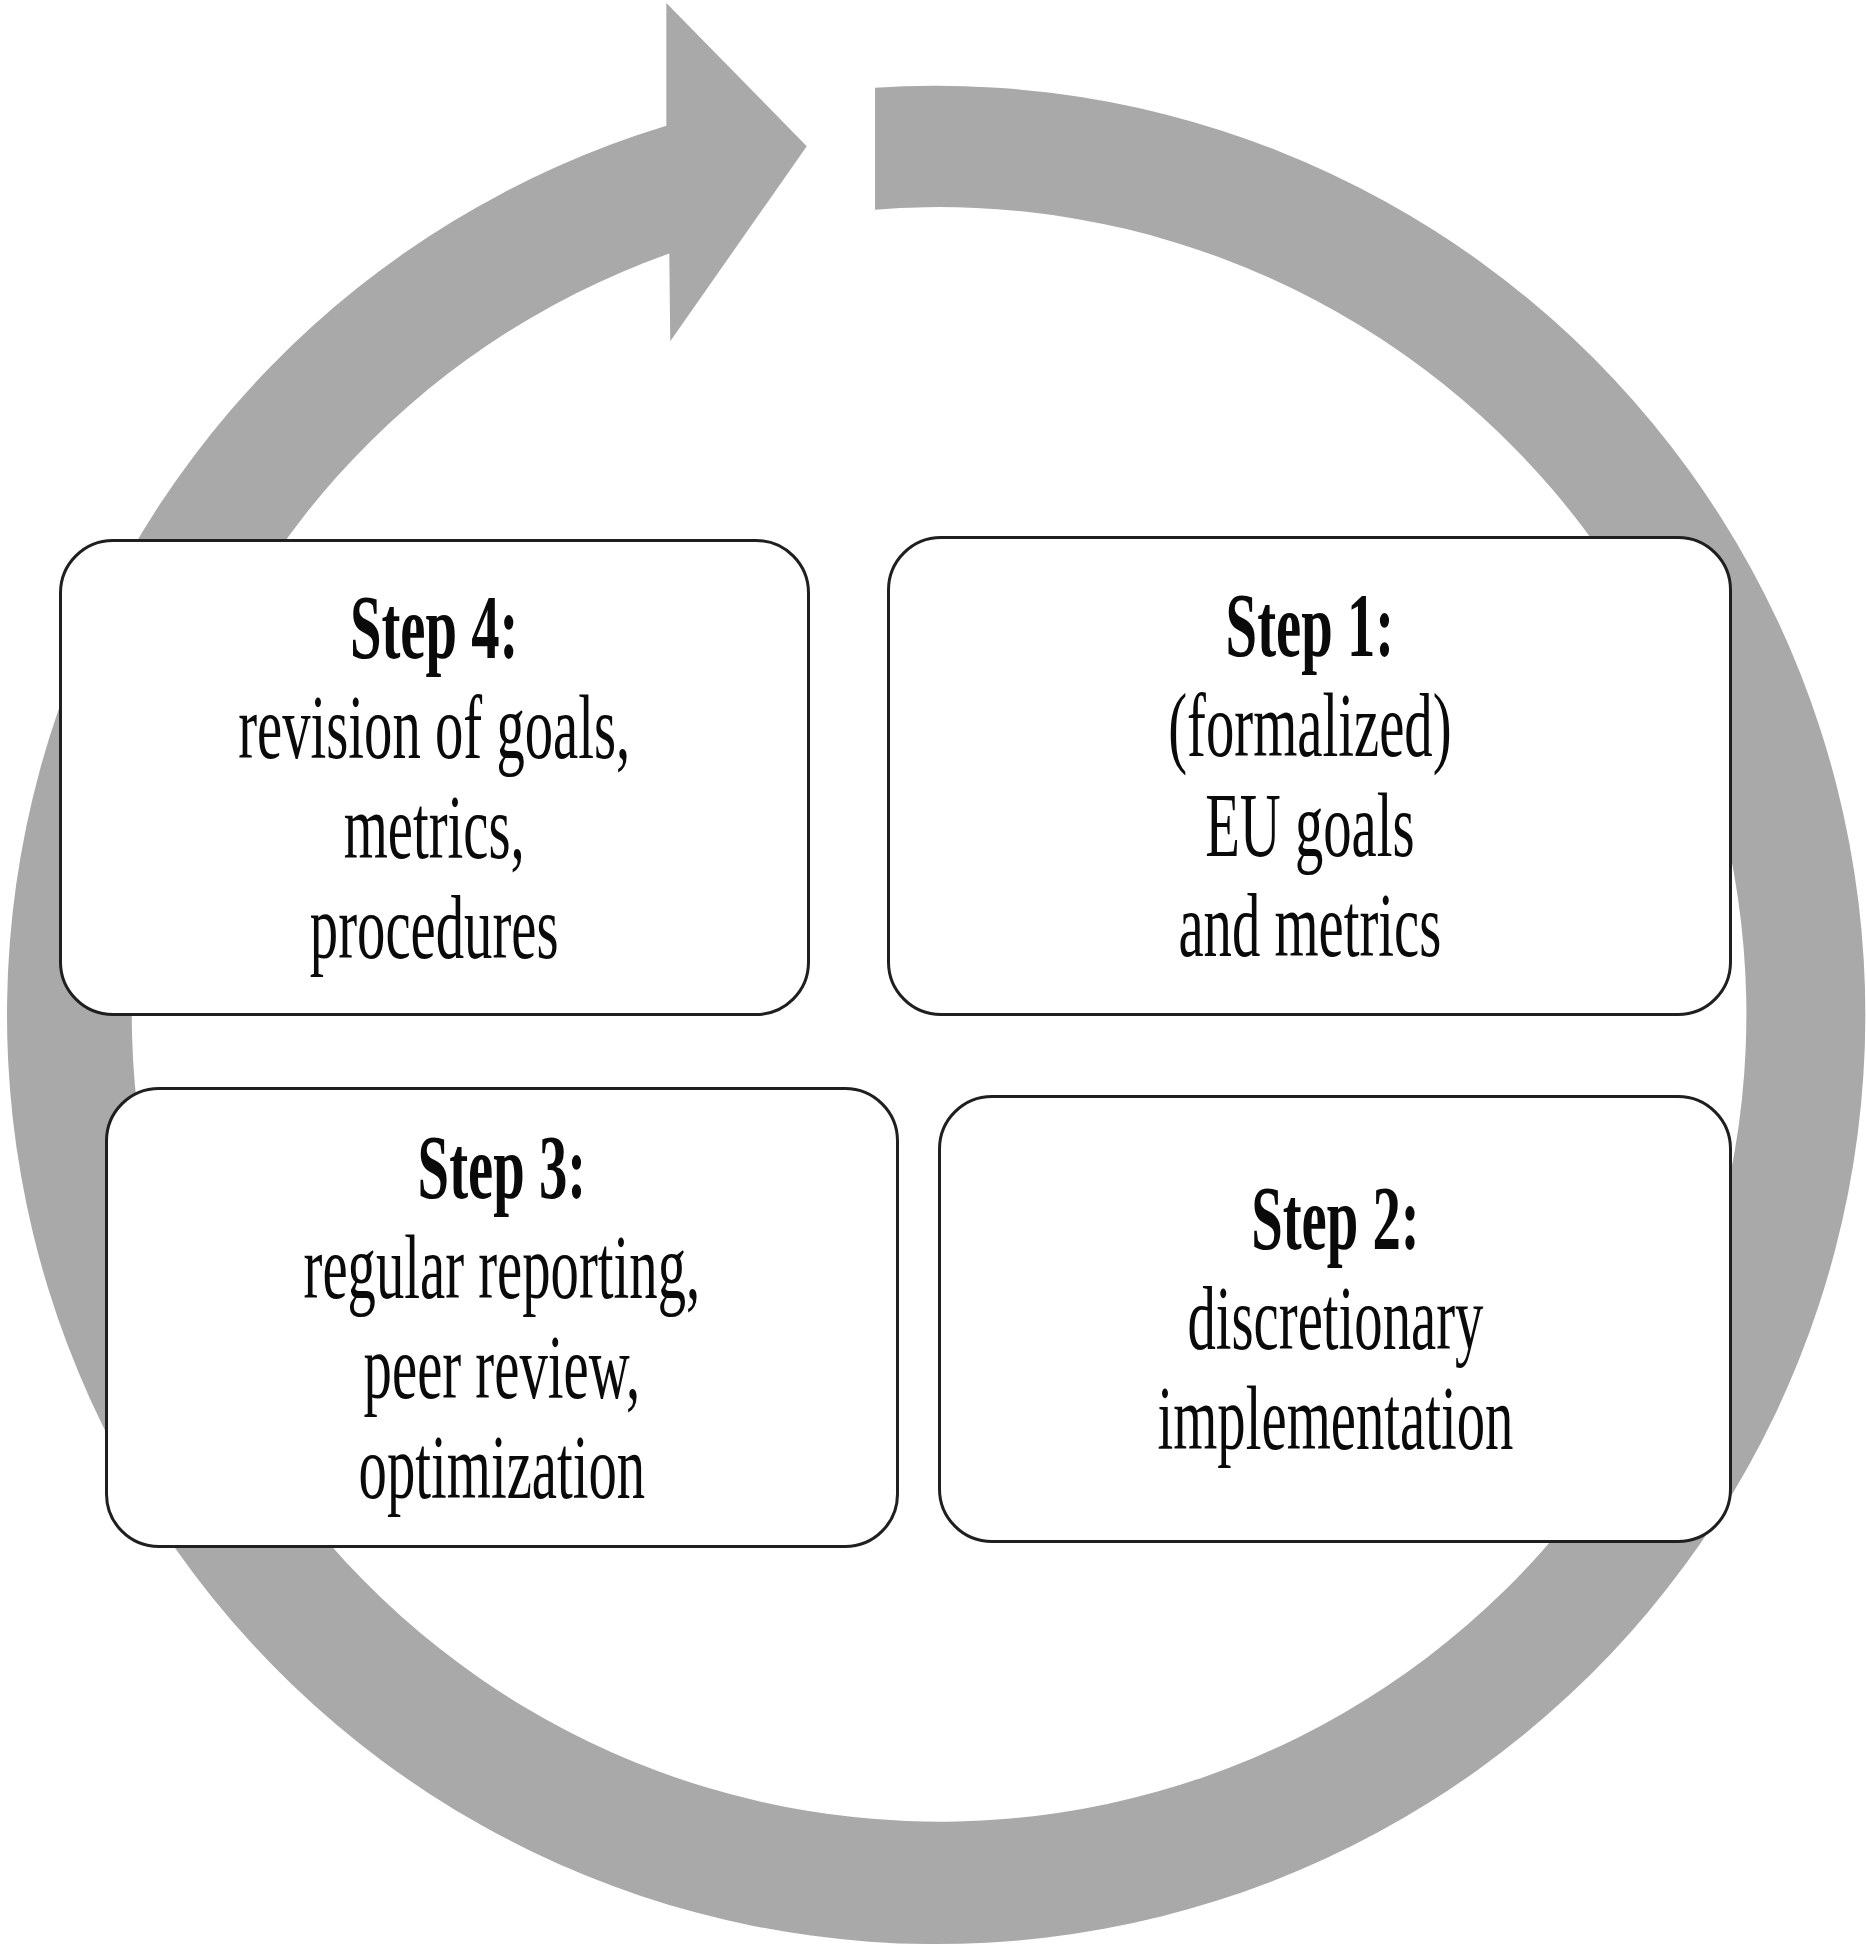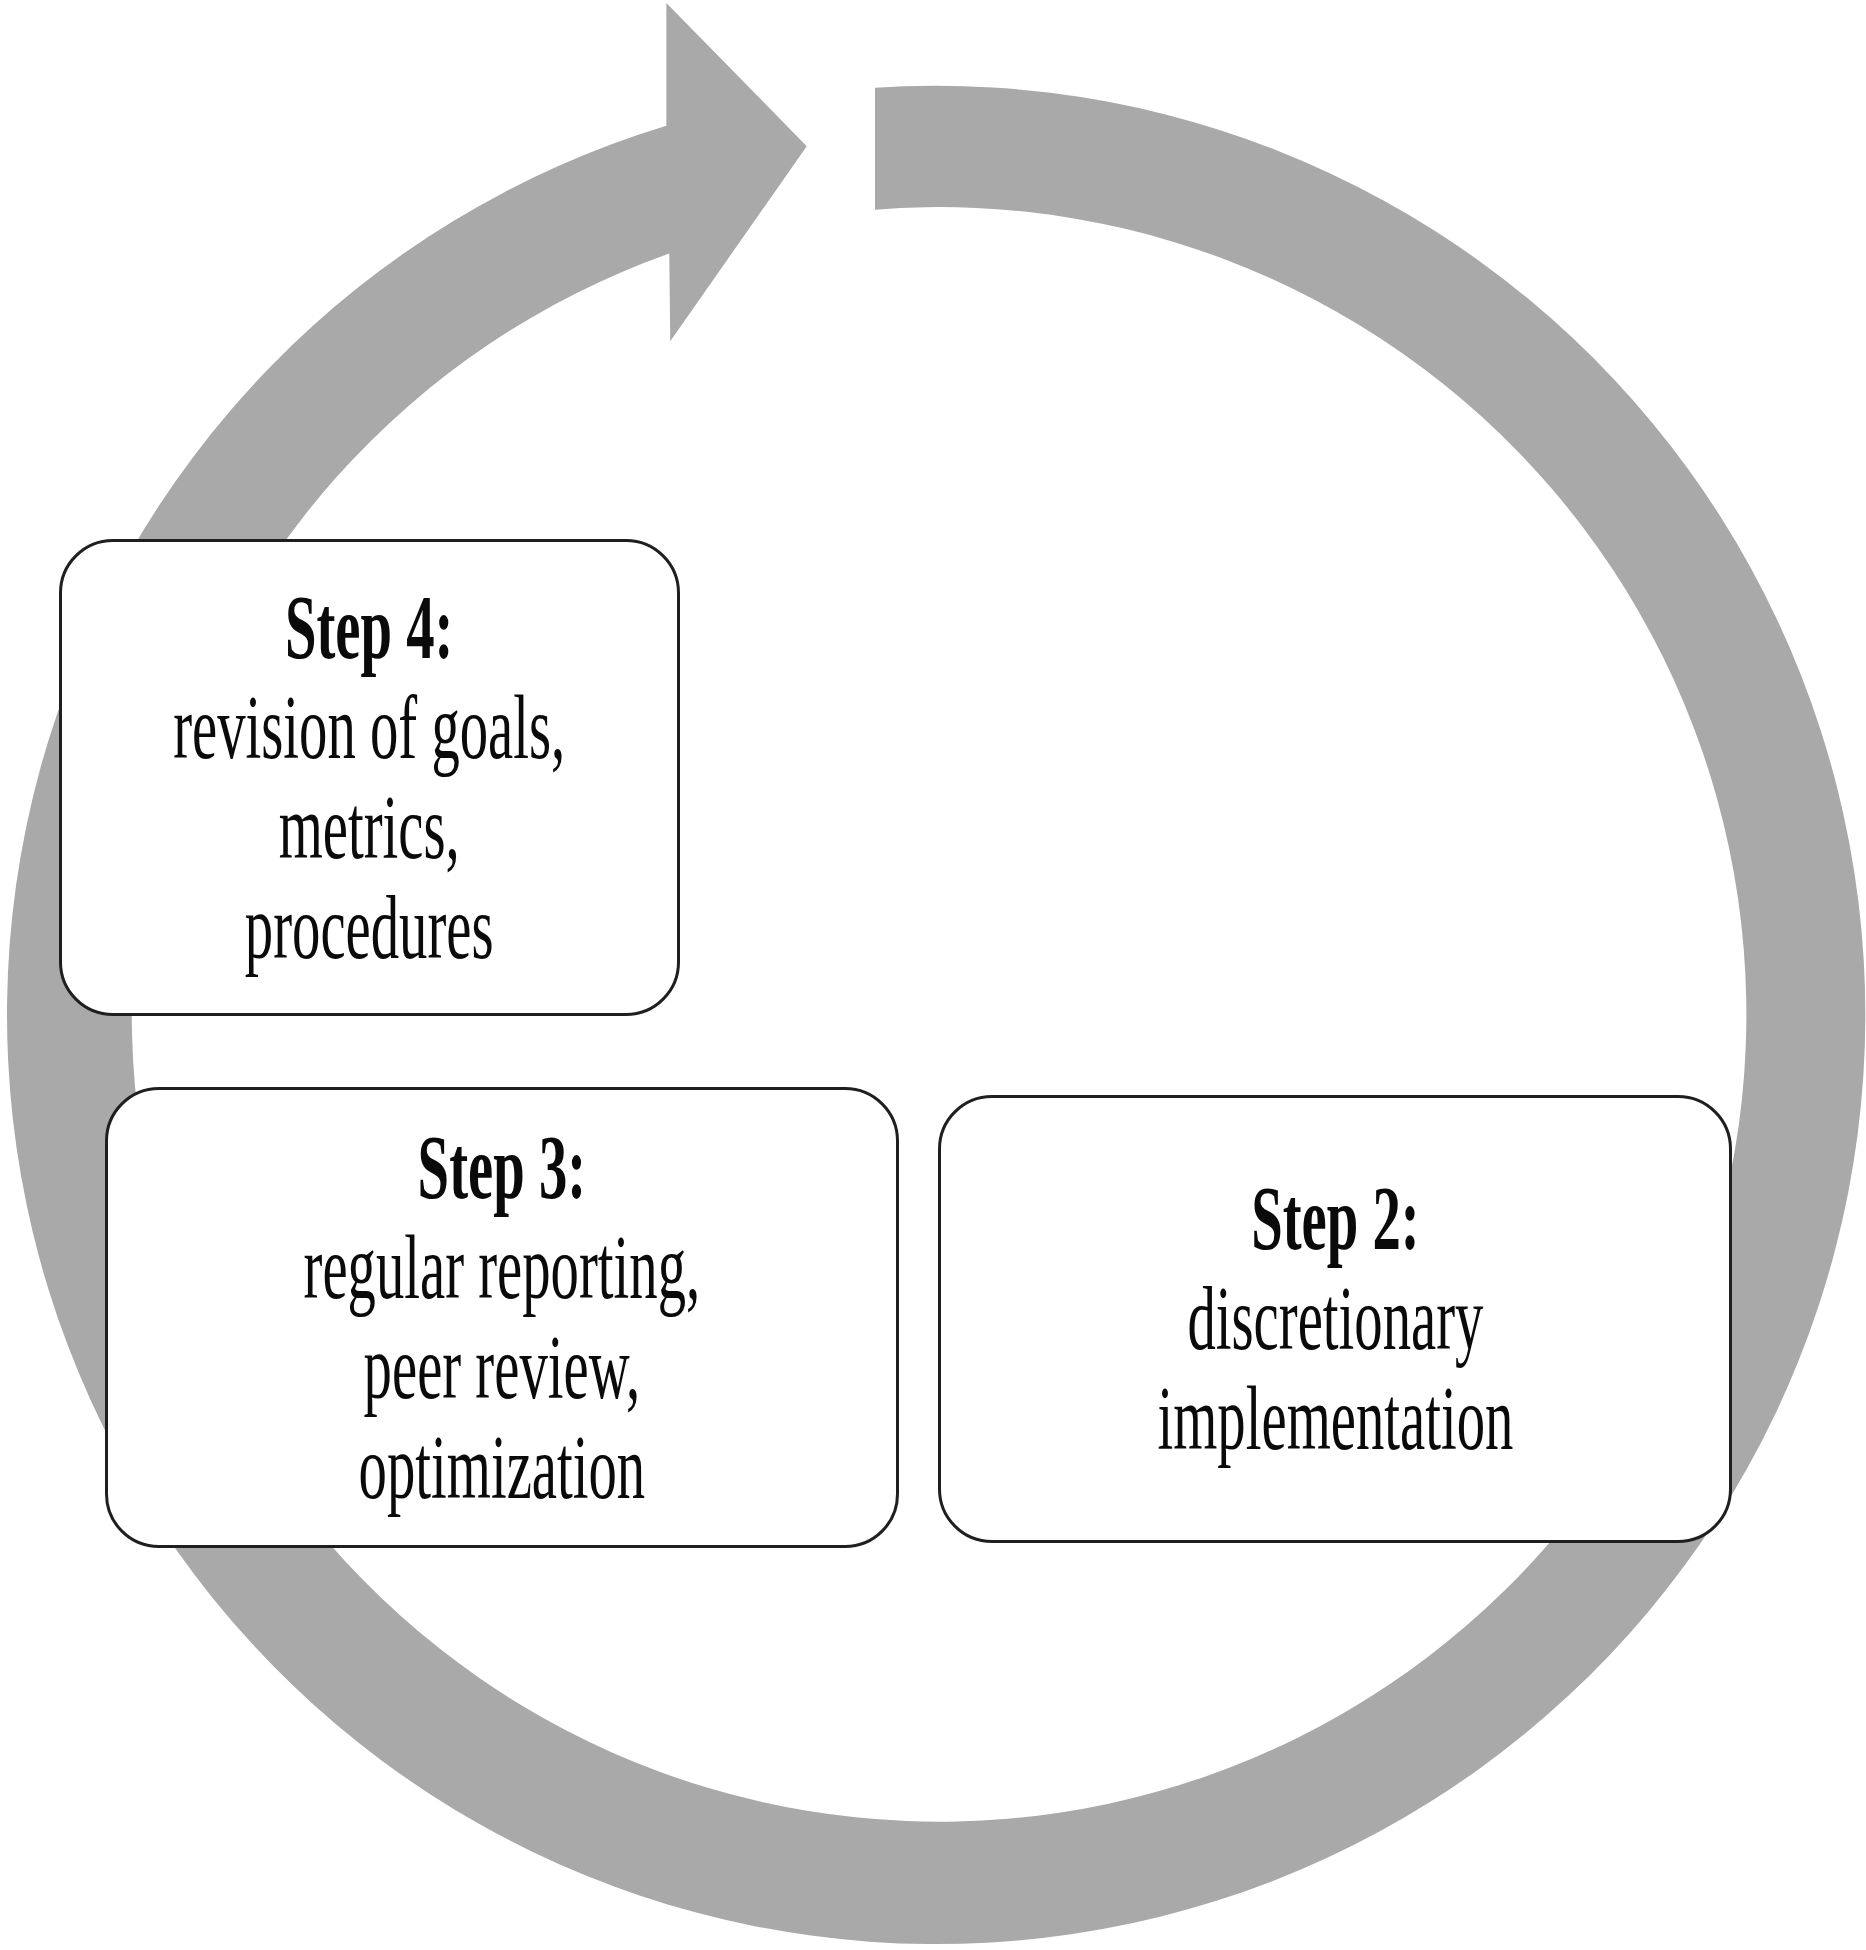--- a/index.html
+++ b/index.html
@@ -12,41 +12,49 @@
   .step-box{
     position:absolute;background:#ffffff;border:3.9px solid #1f1f1f;border-radius:54px;
     box-sizing:border-box;display:flex;align-items:center;justify-content:center;
   }
   .step-text{
     display:flex;flex-direction:column;align-items:center;text-align:center;
     transform:scaleX(0.63);transform-origin:50% 50%;white-space:nowrap;
     color:#0a0a0a;font-size:90px;line-height:100px;
   }
   .step-title{font-weight:bold;}
-  #box-step4{left:59px;top:539px;width:621px;height:477px;}
+  #box-step4{left:59px;top:539px;width:751px;height:477px;}
   #box-step1{left:887px;top:536px;width:845px;height:480px;}
   #box-step3{left:59px;top:1087px;width:794px;height:461px;margin-left:46px;}
   #box-step2{left:938px;top:1095px;width:794px;height:448px;}
 </style>
 </head>
 <body>
 
 <div class="canvas">
 
   <svg class="arrow-svg" viewBox="0 0 1914 2000" aria-hidden="true">
     <path d="M 897 90
              A 953 953 0 1 1 683 129
              L 683 3
              L 827 150
              L 687 350
              L 686 260
              A 828 828 0 1 0 897 215
              Z" stroke="none" fill="#a9a9a9"></path>
   </svg>
 
+  <div class="step-box" id="box-step1">
+    <div class="step-text">
+      <div class="step-title">Step 1:</div>
+      <div class="step-line">(formalized)</div>
+      <div class="step-line">EU goals</div>
+      <div class="step-line">and metrics</div>
+    </div>
+  </div>
 
   <div class="step-box" id="box-step2">
     <div class="step-text">
       <div class="step-title">Step 2:</div>
       <div class="step-line">discretionary</div>
       <div class="step-line">implementation</div>
     </div>
   </div>
 
   <div class="step-box" id="box-step3">

